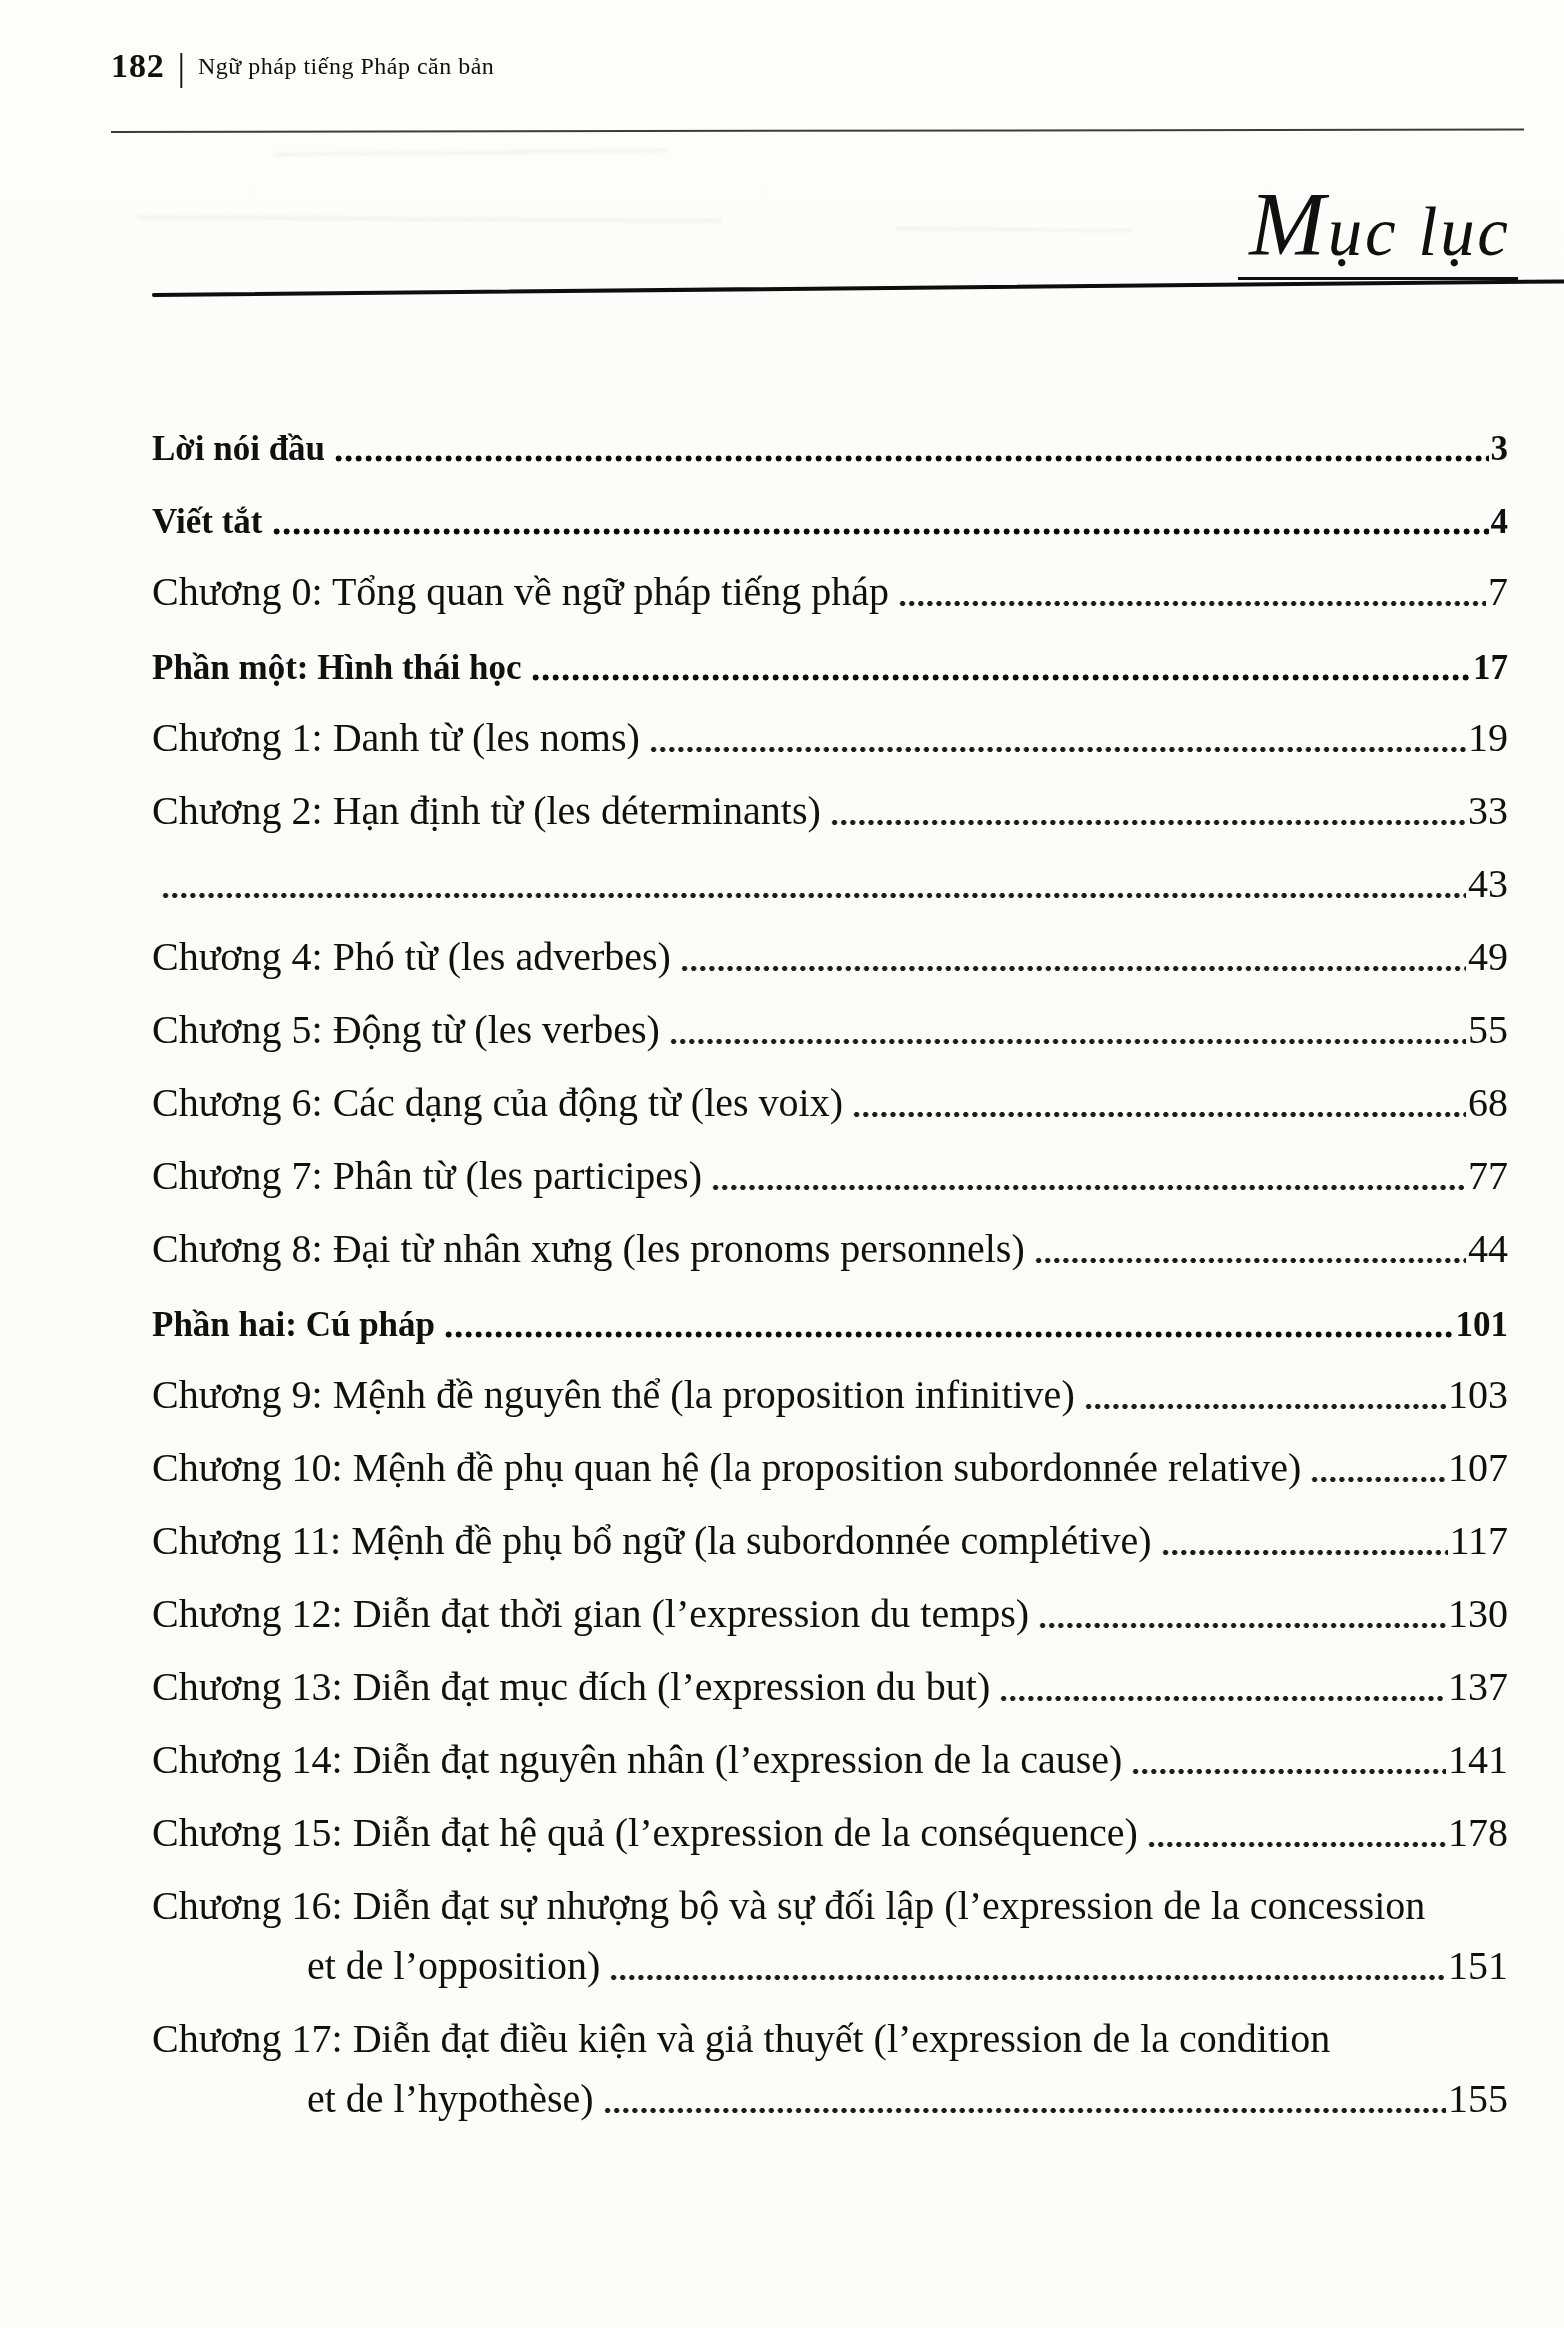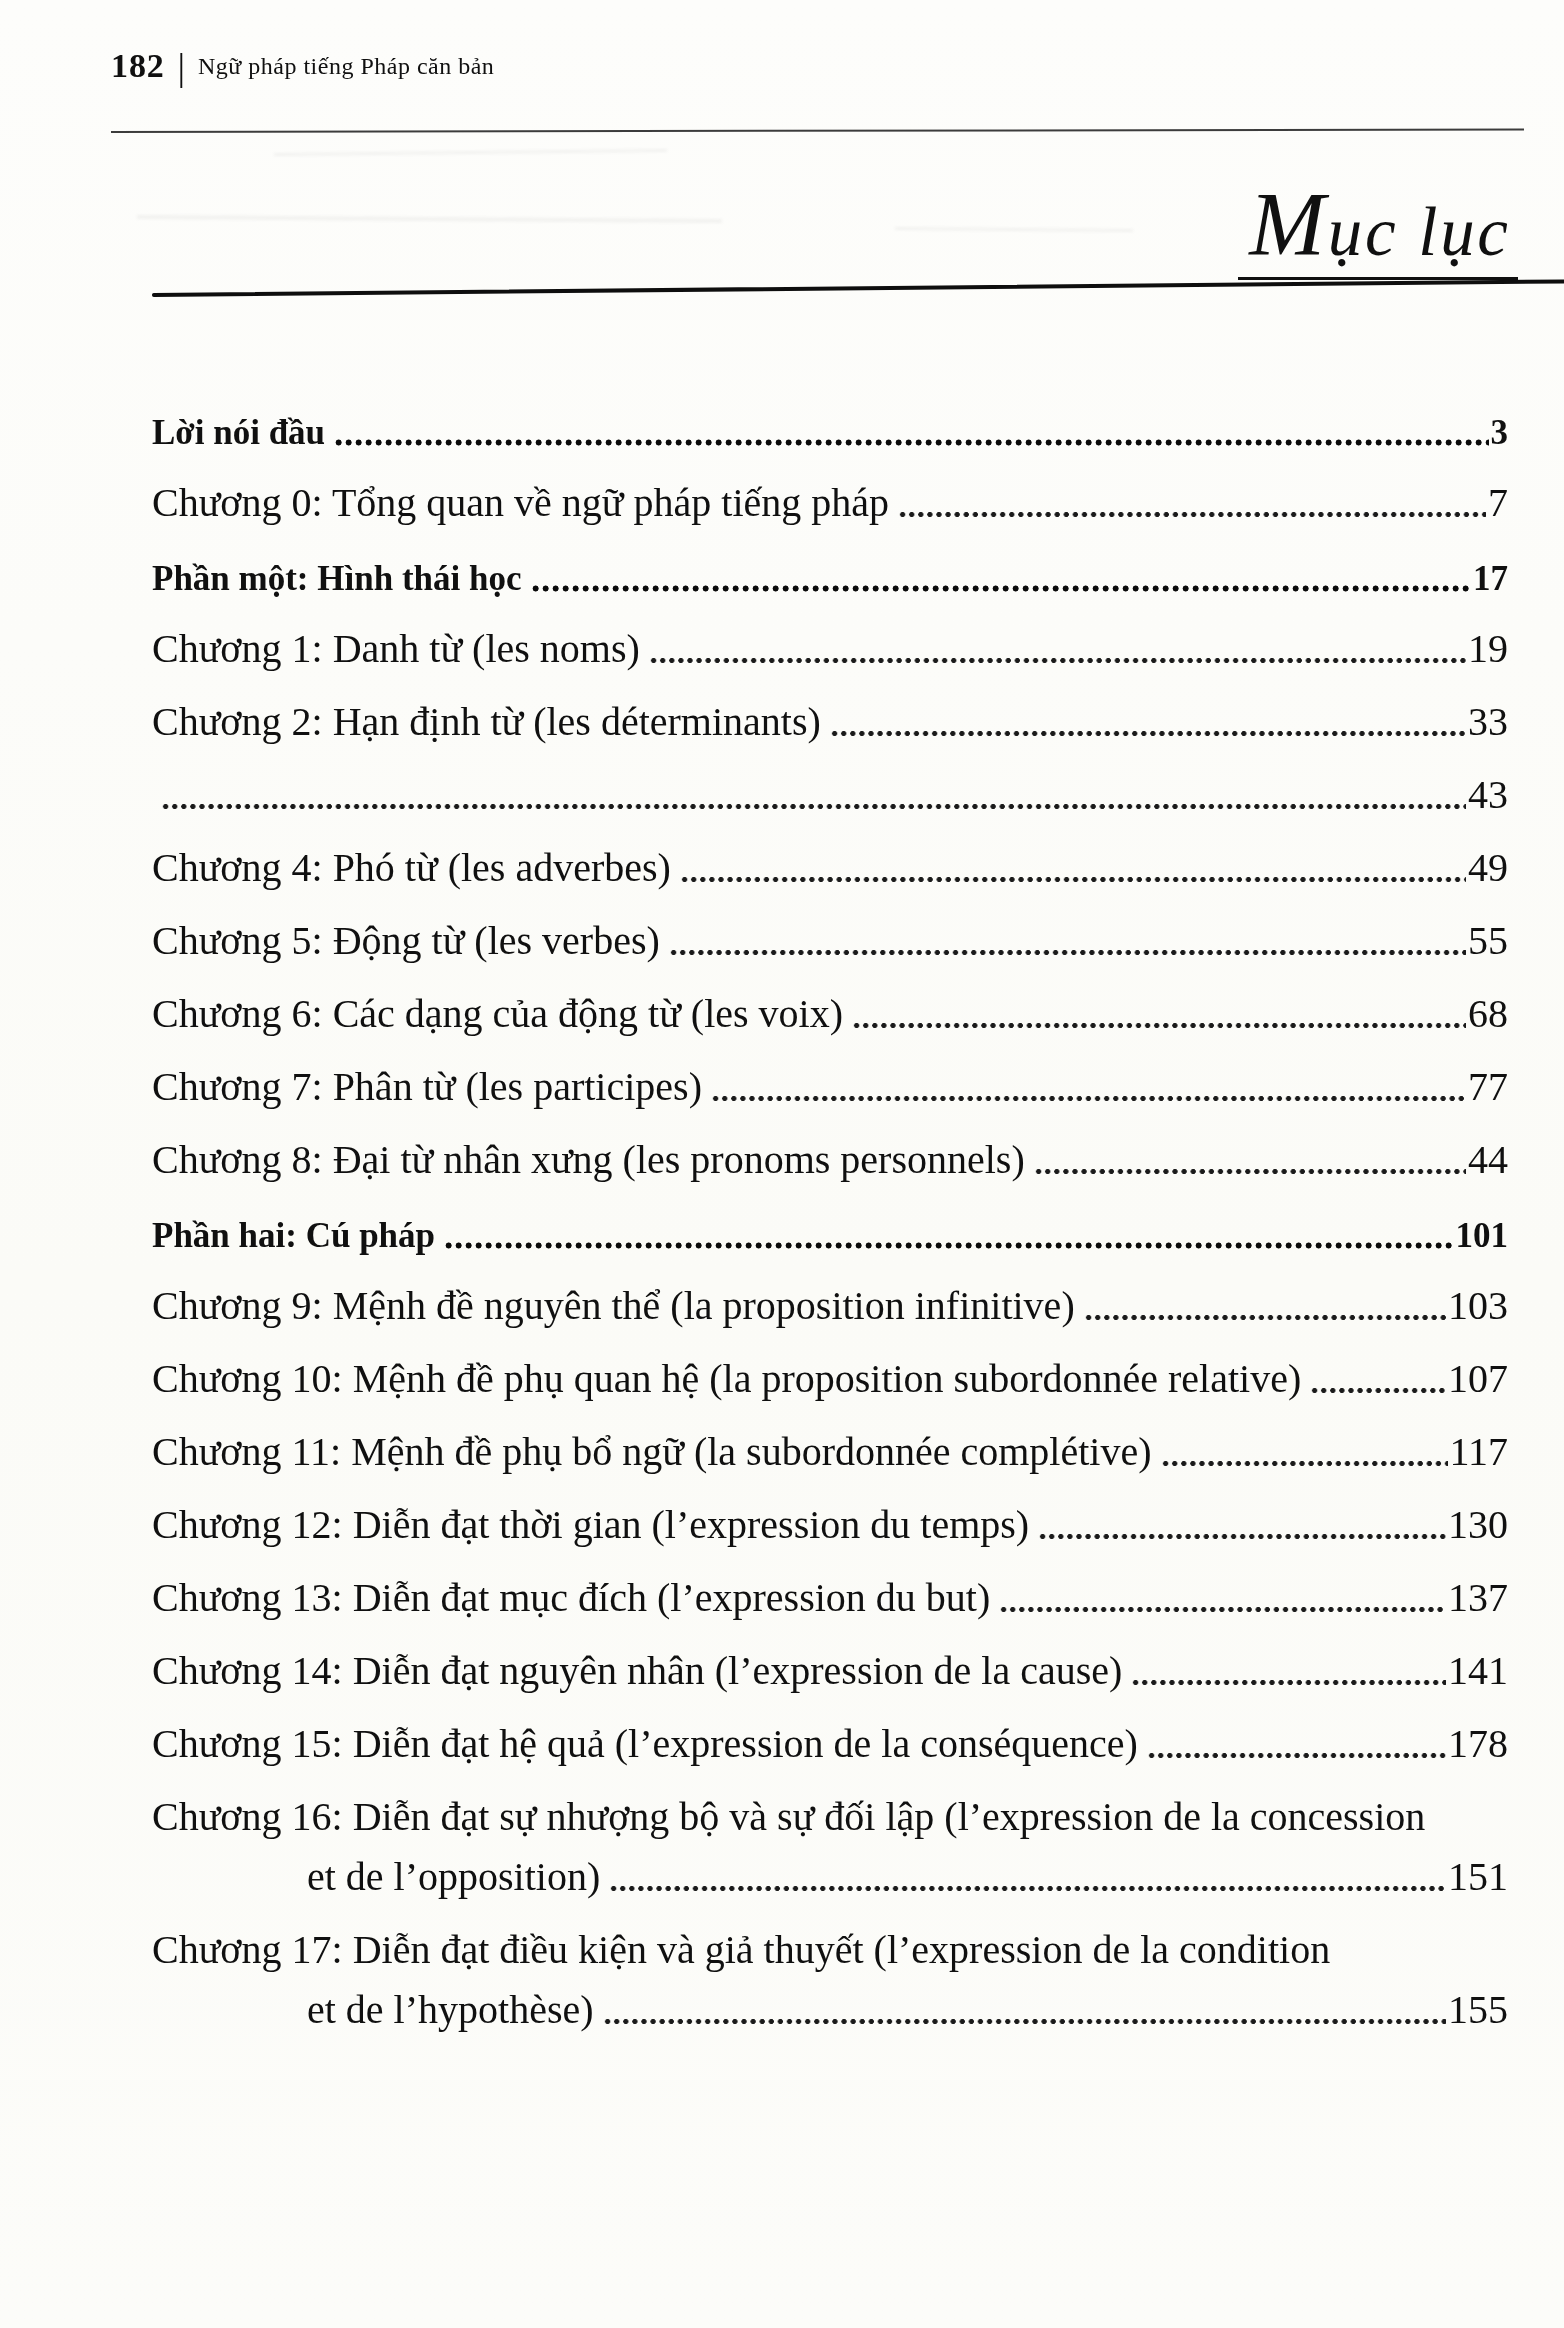--- a/index.html
+++ b/index.html
@@ -36,21 +36,21 @@
     position:absolute;left:152px;width:1414px;top:293px;height:3.7px;
     background:#0e0e0e;transform:rotate(-0.55deg);transform-origin:left center;
     border-radius:1.8px;
   }
   
   .artifact{position:absolute;background:#6a6a6a;opacity:0.07;filter:blur(1.8px);}
   #art1{left:137px;top:217px;width:585px;height:3.7px;transform:rotate(0.4deg);}
   #art2{left:274px;top:151px;width:393px;height:2.7px;transform:rotate(-0.6deg);}
   #art3{left:895px;top:228px;width:238px;height:2.7px;transform:rotate(0.5deg);}
   
-  .toc{position:absolute;left:152px;top:380px;width:1356px;}
+  .toc{position:absolute;left:152px;top:396px;width:1356px;}
   .toc-line{
     display:flex;align-items:flex-end;height:73px;
     font-size:40px;line-height:1.18;
   }
   .toc-line.cont{height:60px;padding-left:155px;}
   .toc-line.bold{font-weight:bold;font-size:35px;}
   .toc-label{white-space:nowrap;}
   .leader{
     flex:1 1 auto;min-width:22px;align-self:flex-end;height:11px;
     margin:0 1.8px 6.4px 9.1px;
@@ -81,20 +81,25 @@
 
   <div class="muc-luc">Mục lục</div>
   <div class="title-rule"></div>
 
   <div class="toc">
       <div class="toc-line bold">
         <span class="toc-label">Lời nói đầu</span>
         <span class="leader"></span>
         <span class="toc-page">3</span>
       </div>
+      <div class="toc-line bold">
+        <span class="toc-label">Viết tắt</span>
+        <span class="leader"></span>
+        <span class="toc-page">4</span>
+      </div>
       <div class="toc-line">
         <span class="toc-label">Chương 0: Tổng quan về ngữ pháp tiếng pháp</span>
         <span class="leader"></span>
         <span class="toc-page">7</span>
       </div>
       <div class="toc-line bold">
         <span class="toc-label">Phần một: Hình thái học</span>
         <span class="leader"></span>
         <span class="toc-page">17</span>
       </div>

